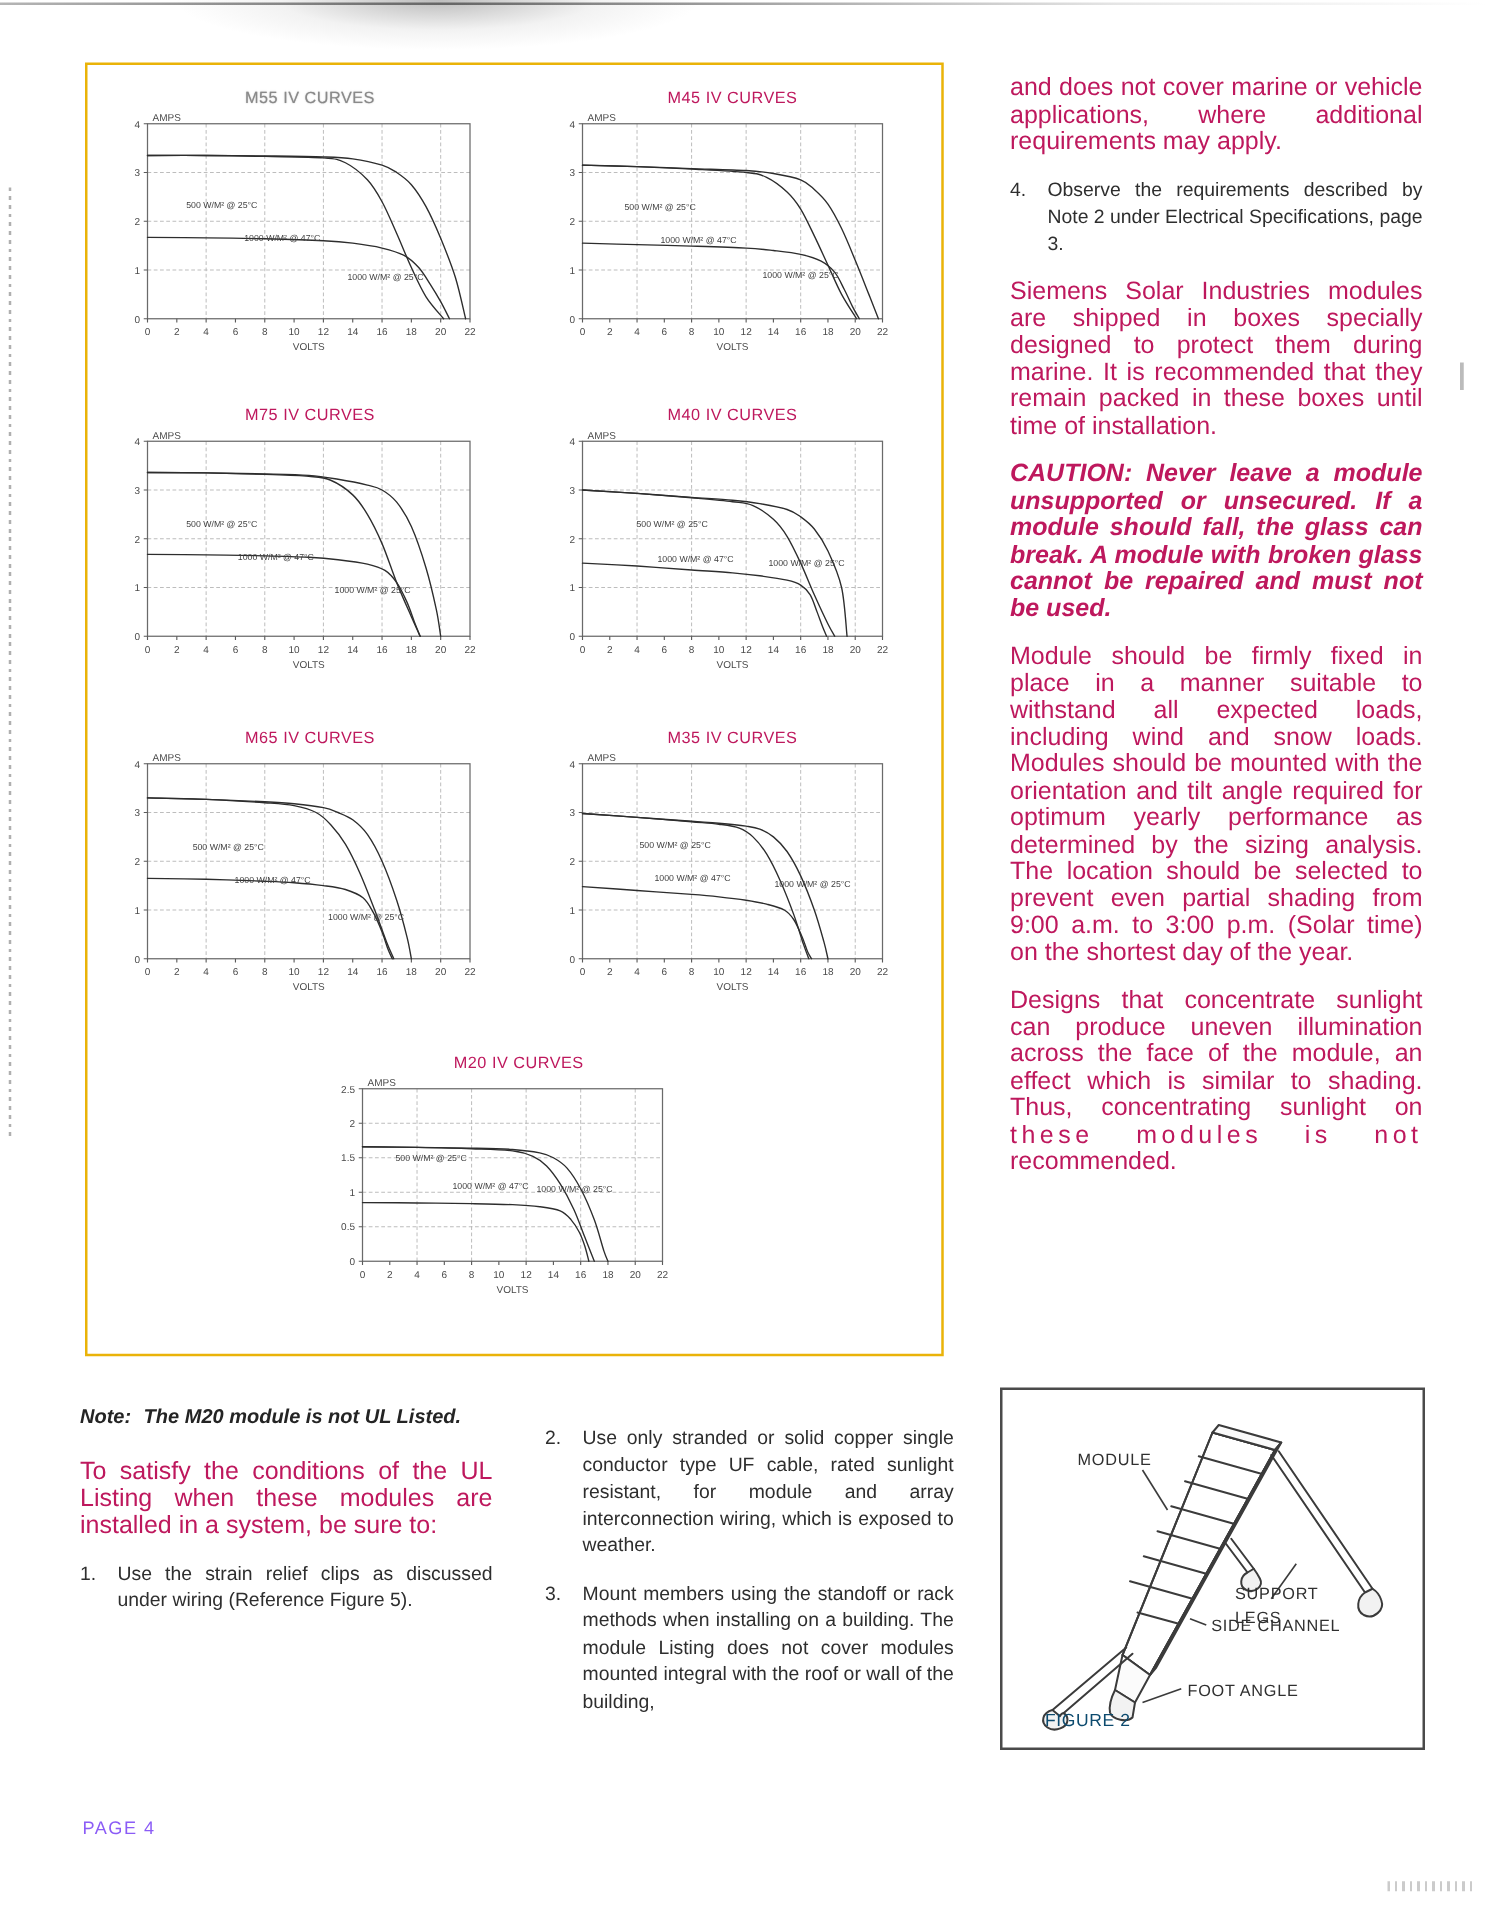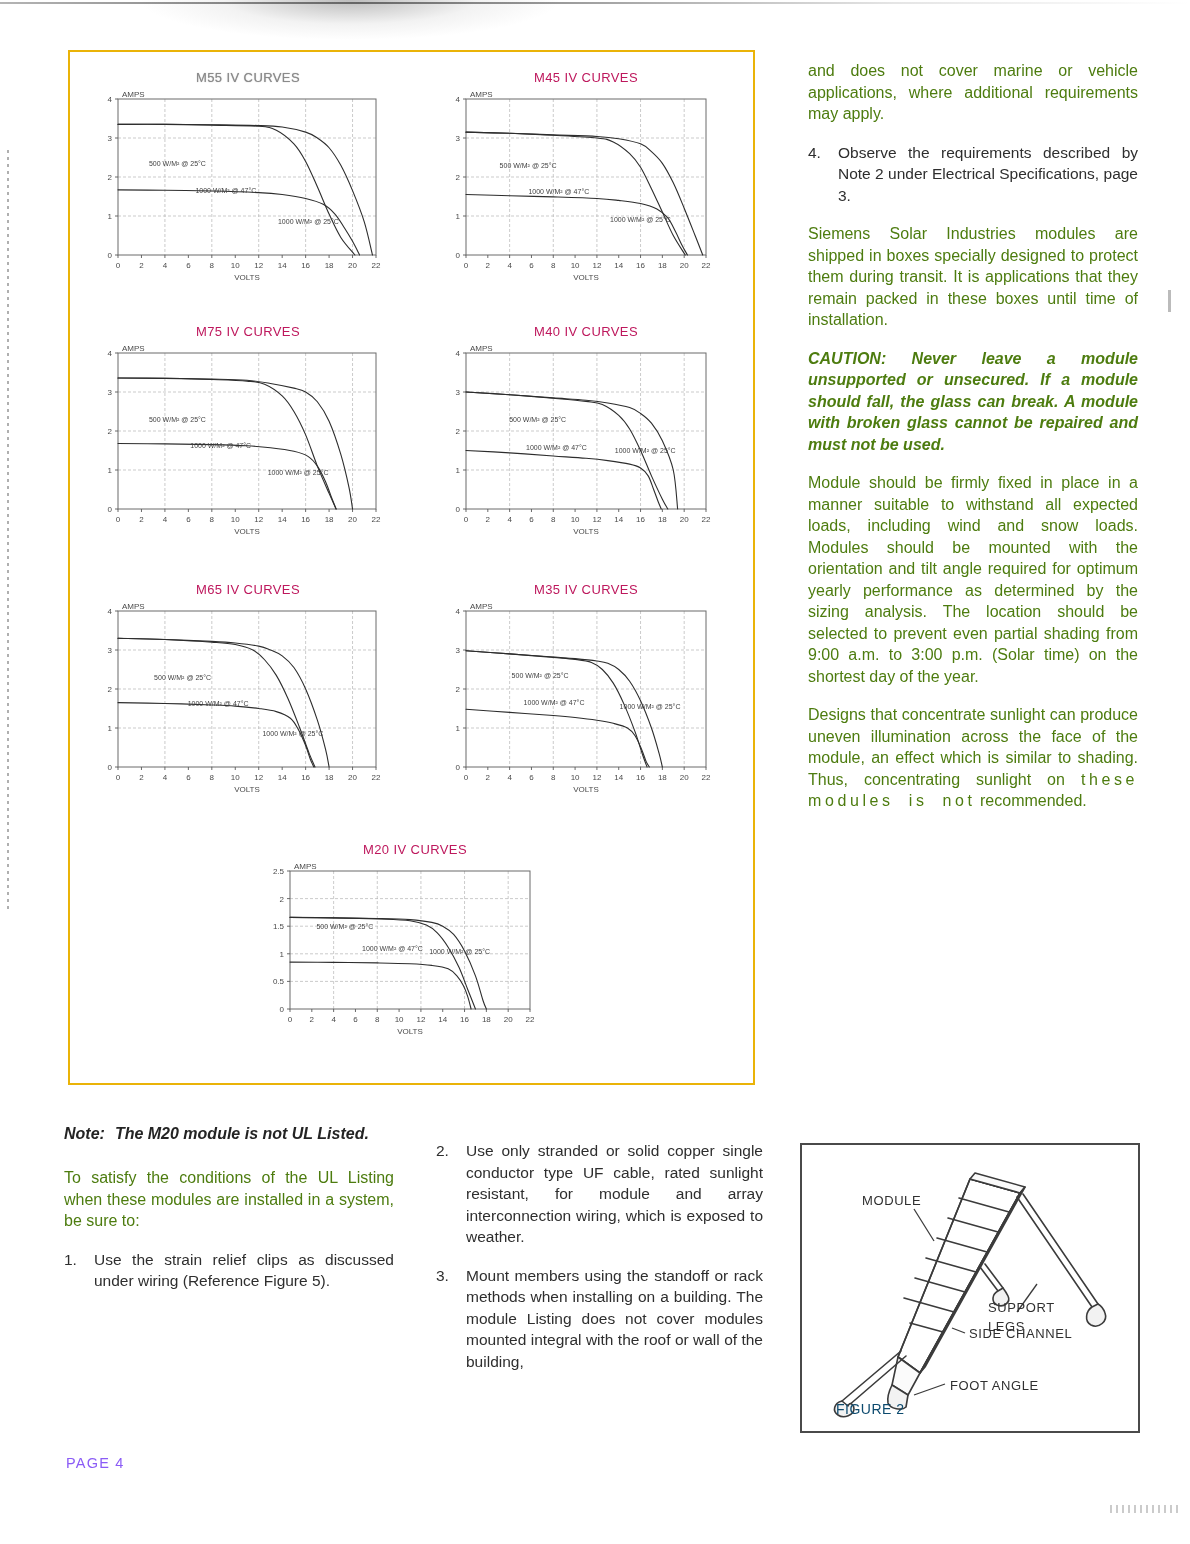--- a/index.html
+++ b/index.html
@@ -77,24 +77,24 @@
 
   
   .right-col {
     position: absolute;
     left: 808px; top: 60px;
     width: 330px;
   }
   .right-col p,
   .bottom-col p {
     margin: 0 0 17px 0;
-    font-size: 16px;
+    font-size: 20px;
     line-height: 21.5px;
     text-align: justify;
-    color: #4d7c0f;
+    color: #be185d;
   }
   .numitem {
     display: flex;
     gap: 10px;
     margin-bottom: 17px;
   }
   .numitem .num {
     flex: 0 0 20px;
     font-size: 15.5px;
     line-height: 21.5px;
@@ -159,21 +159,21 @@
     margin: 0 0 22px 0;
     color: #242424;
     align-items: flex-end;
   }
   .note-block .note-lbl { flex: 0 0 auto; }
   .note-block .note-txt { flex: 1 1 auto; }
 
   
   .figure-box {
     position: absolute;
-    left: 800px; top: 1143px;
+    left: 800px; top: 1110px;
     width: 340px; height: 290px;
     border: 2px solid #4a4a4a;
     box-sizing: border-box;
     background: #fff;
   }
   .figure-inner { position: absolute; inset: 0; }
   .figure-caption {
     position: absolute;
     left: 34px; bottom: 14px;
     font-size: 14px;
@@ -621,21 +621,21 @@
 <div class="right-col">
 
   <p>and does not cover marine or vehicle applications, where additional requirements may apply.</p>
 
   <div class="numitem">
     <div class="num">4.</div>
     <div class="txt">Observe the requirements described by Note 2 under Electrical Specifications, page 3.</div>
   </div>
 
 
-  <p>Siemens Solar Industries modules are shipped in boxes specially designed to protect them during transit.  It is applications that they remain packed in these boxes until time of installation.</p>
+  <p>Siemens Solar Industries modules are shipped in boxes specially designed to protect them during marine.  It is recommended that they remain packed in these boxes until time of installation.</p>
 
   <p class="caution">CAUTION:  Never leave a module unsupported or unsecured.   If a module should fall, the glass can break.  A module with broken glass cannot be repaired and must not be used.</p>
 
   <p>Module should be firmly fixed in place in a manner suitable to withstand all expected loads, including wind and snow loads. Modules should be mounted with the orientation and tilt angle required for optimum yearly performance as determined by the sizing analysis.   The location should be selected to prevent even partial shading from 9:00 a.m. to 3:00 p.m. (Solar time) on the shortest day of the year.</p>
 
   <p style="margin-bottom:16px;">
     <span>Designs that concentrate sunlight can produce uneven illumination across the face of the module, an effect which is similar to shading. Thus, concentrating sunlight on</span>
     <span class="spaced-line">these modules is not</span>
     <span>recommended.</span>
   </p>

